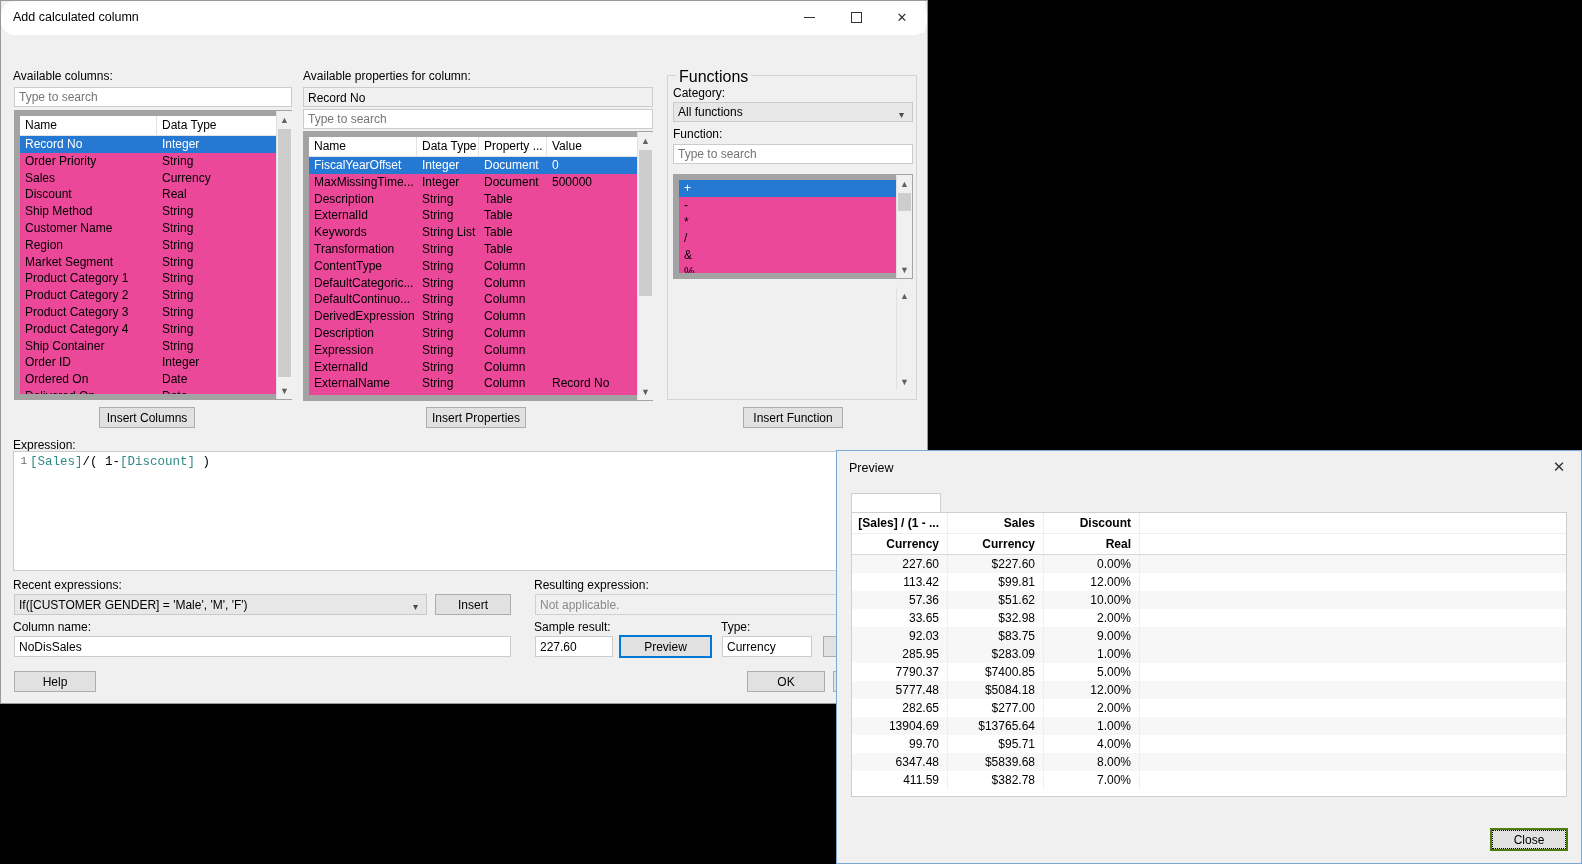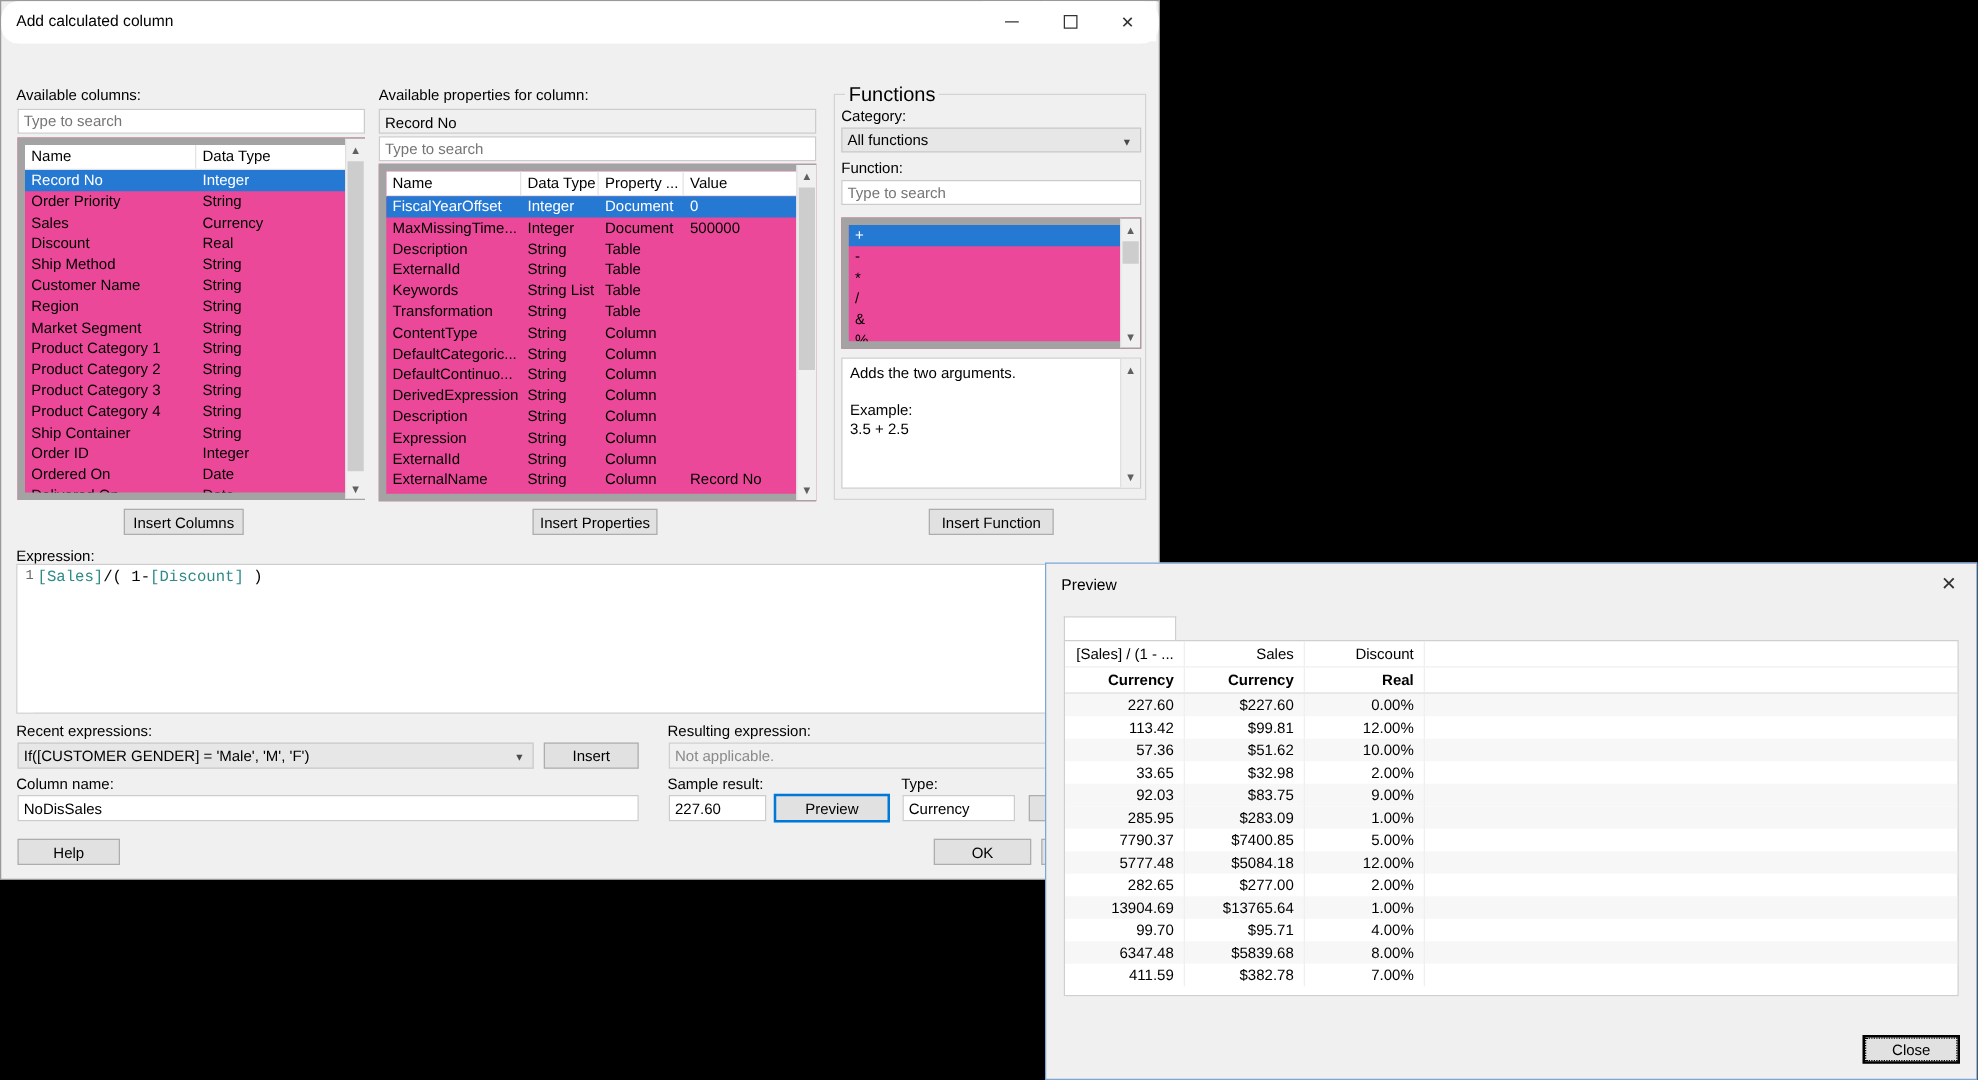--- a/index.html
+++ b/index.html
@@ -71,21 +71,21 @@
     font-size:12px;padding:2px 4px;color:#000;
   }
   .combo .carat{position:absolute;right:8px;top:4px;font-size:10px;color:#4a4a4a;}
 
   .btn{
     position:absolute;box-sizing:border-box;background:#e1e1e1;border:1px solid #adadad;
     font-size:12px;color:#000;display:flex;align-items:center;justify-content:center;cursor:default;
     font-family:"Liberation Sans",sans-serif;padding:0;
   }
   .btn.focus{border:2px solid #0078d7;background:#e1e1e1;}
-  .btn.focusdot{border:2px solid #000000;}
+  .btn.focusdot{border:2px solid #4d7c0f;}
   .btn.focusdot .inner{
     width:100%;height:100%;display:flex;align-items:center;justify-content:center;
     border:1px dotted #000;box-sizing:border-box;
   }
 
   
   #expr-editor{
     position:absolute;box-sizing:border-box;background:#fff;border:1px solid #ccc;
     font-family:"Liberation Mono",monospace;font-size:12.5px;overflow:hidden;
   }
@@ -115,21 +115,21 @@
   .tabstrip{position:absolute;left:14px;top:42px;right:14px;height:20px;}
   .tab{
     position:absolute;left:0;top:0;height:20px;box-sizing:border-box;background:#fff;
     border:1px solid #cfcfcf;border-bottom:none;font-size:11.5px;padding:19px 8px 0 8px;text-align:right;
   }
   #pv-grid{
     position:absolute;left:14px;top:61px;width:716px;height:285px;background:#fff;
     border:1px solid #cfcfcf;box-sizing:border-box;overflow:hidden;
   }
   .gr{display:flex;height:18px;line-height:18px;font-size:12px;}
-  .gr.hdr1{height:20px;line-height:20px;font-weight:normal;border-bottom:1px solid #efefef;align-items:flex-end;}
+  .gr.hdr1{height:20px;line-height:20px;font-weight:bold;border-bottom:1px solid #efefef;align-items:flex-end;}
   .gr.hdr2{height:20px;line-height:20px;font-weight:bold;border-bottom:1px solid #d8d8d8;}
   .gr.alt{background:#f7f7f7;}
   .gc{box-sizing:border-box;text-align:right;padding-right:8px;overflow:hidden;white-space:nowrap;border-right:1px solid #efefef;}
   .gc.c0{width:96px;}
   .gc.c1{width:96px;}
   .gc.c2{width:96px;border-right:1px solid #efefef;}
   .gc.rest{flex:1;border-right:none;}
 </style>
 </head>
 <body>
@@ -381,26 +381,20 @@
             <div class="c" style="width: 222px;">!=</div>
           </div>
         </div>
     </div>
     <div class="vsb" style="left:895px;top:174px;height:103px;">
       <div class="arr up">▲</div>
       <div class="thumb" style="top:18px;height:18px;"></div>
       <div class="arr dn">▼</div>
     </div>
 
-    <div class="descbox" id="fn-desc" style="left:672px;top:285px;width:240px;height:105px;">
-      <div class="inner">Adds the two arguments.
-
-Example:
-3.5 + 2.5</div>
-    </div>
     <div class="vsb" style="left:895px;top:286px;height:103px;">
       <div class="arr up">▲</div>
       <div class="arr dn">▼</div>
     </div>
 
     <button class="btn" id="insert-fn-btn" style="left:742px;top:406px;width:100px;height:21px;">Insert Function</button>
 
     <div class="lbl" style="left:12px;top:437px;">Expression:</div>
     <div id="expr-editor" style="left:12px;top:450px;width:905px;height:120px;">
       <div class="gut">1</div>

